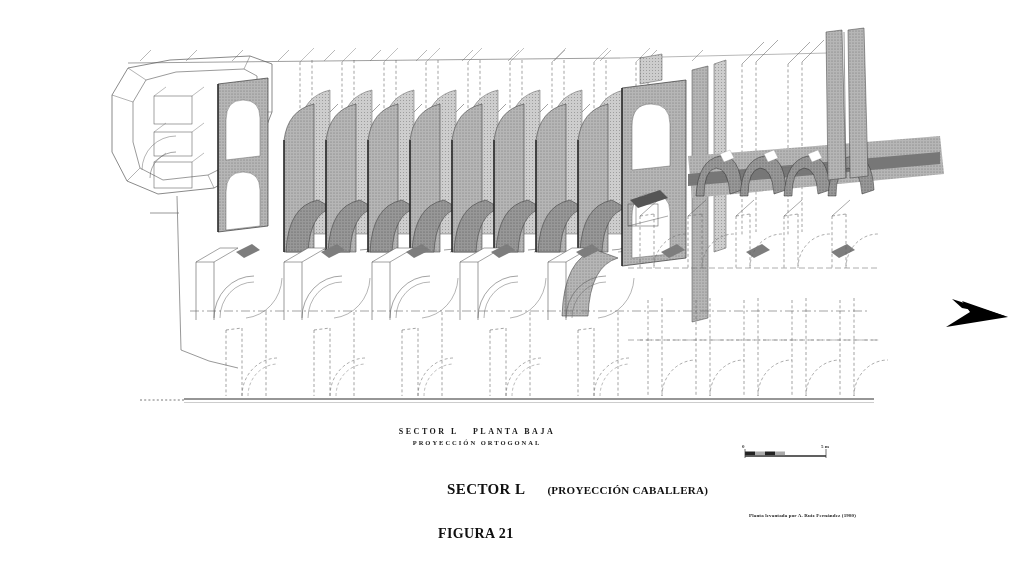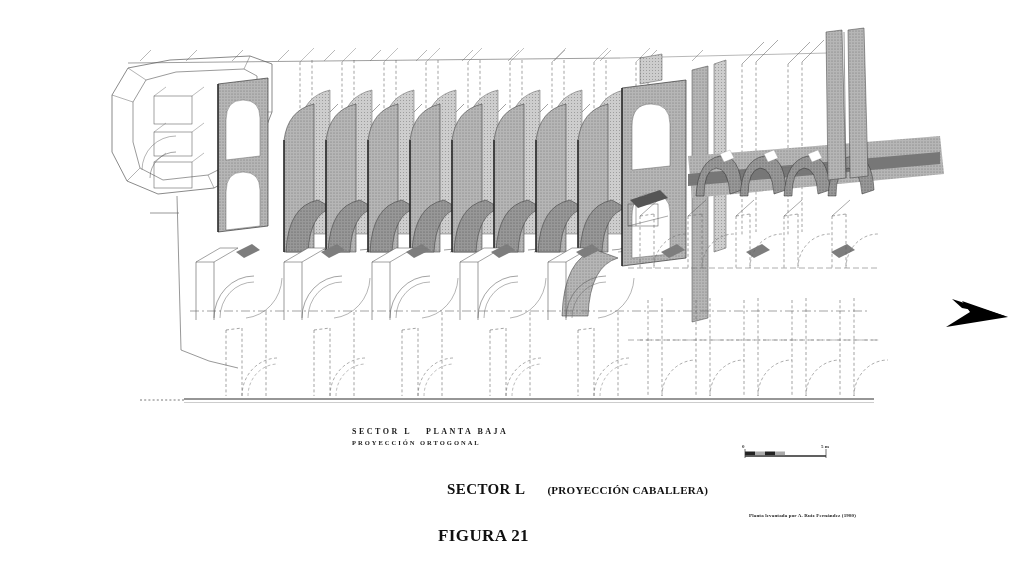--- a/index.html
+++ b/index.html
@@ -1,29 +1,29 @@
 <!DOCTYPE html>
 <html><head>
 <meta charset="utf-8">
 <style>
   html,body{margin:0;padding:0;background:#fff;}
   .page{position:relative;width:1024px;height:578px;background:#ffffff;overflow:hidden;
         font-family:"Liberation Serif", serif;color:#111;}
   .dwg-wrap{position:absolute;left:0;top:0;width:1024px;height:578px;}
   svg{display:block}
-  .caption-small{position:absolute;left:352px;top:427px;width:250px;
+  .caption-small{position:absolute;left:352px;top:427px;width:250px;text-align:center;
       font-weight:bold;color:#1a1a1a;}
   .caption-small .l1{font-size:8px;letter-spacing:2.5px;white-space:nowrap;}
   .caption-small .l1 .gap{display:inline-block;width:14px;}
   .caption-small .l2{font-size:6.5px;letter-spacing:2px;margin-top:3px;white-space:nowrap;}
   .main-title{position:absolute;left:447px;top:481px;display:flex;align-items:baseline;gap:22px;
       font-weight:bold;color:#101010;white-space:nowrap;}
   .main-title .sector{font-size:15px;letter-spacing:.4px;}
   .main-title .proj{font-size:11px;letter-spacing:.3px;}
-  .figura{position:absolute;left:438px;top:526px;font-weight:bold;font-size:17px;
+  .figura{position:absolute;left:438px;top:526px;font-weight:bold;font-size:14px;
       letter-spacing:.4px;color:#101010;white-space:nowrap;}
   .credit{position:absolute;left:749px;top:513px;font-weight:bold;font-size:5px;
       letter-spacing:.15px;color:#222;white-space:nowrap;}
   .scale-label{position:absolute;font-size:5px;font-weight:bold;color:#333;white-space:nowrap;}
   .scale-label.zero{left:742px;top:444px;}
   .scale-label.end{left:821px;top:444px;}
 </style>
 </head>
 <body>
 

